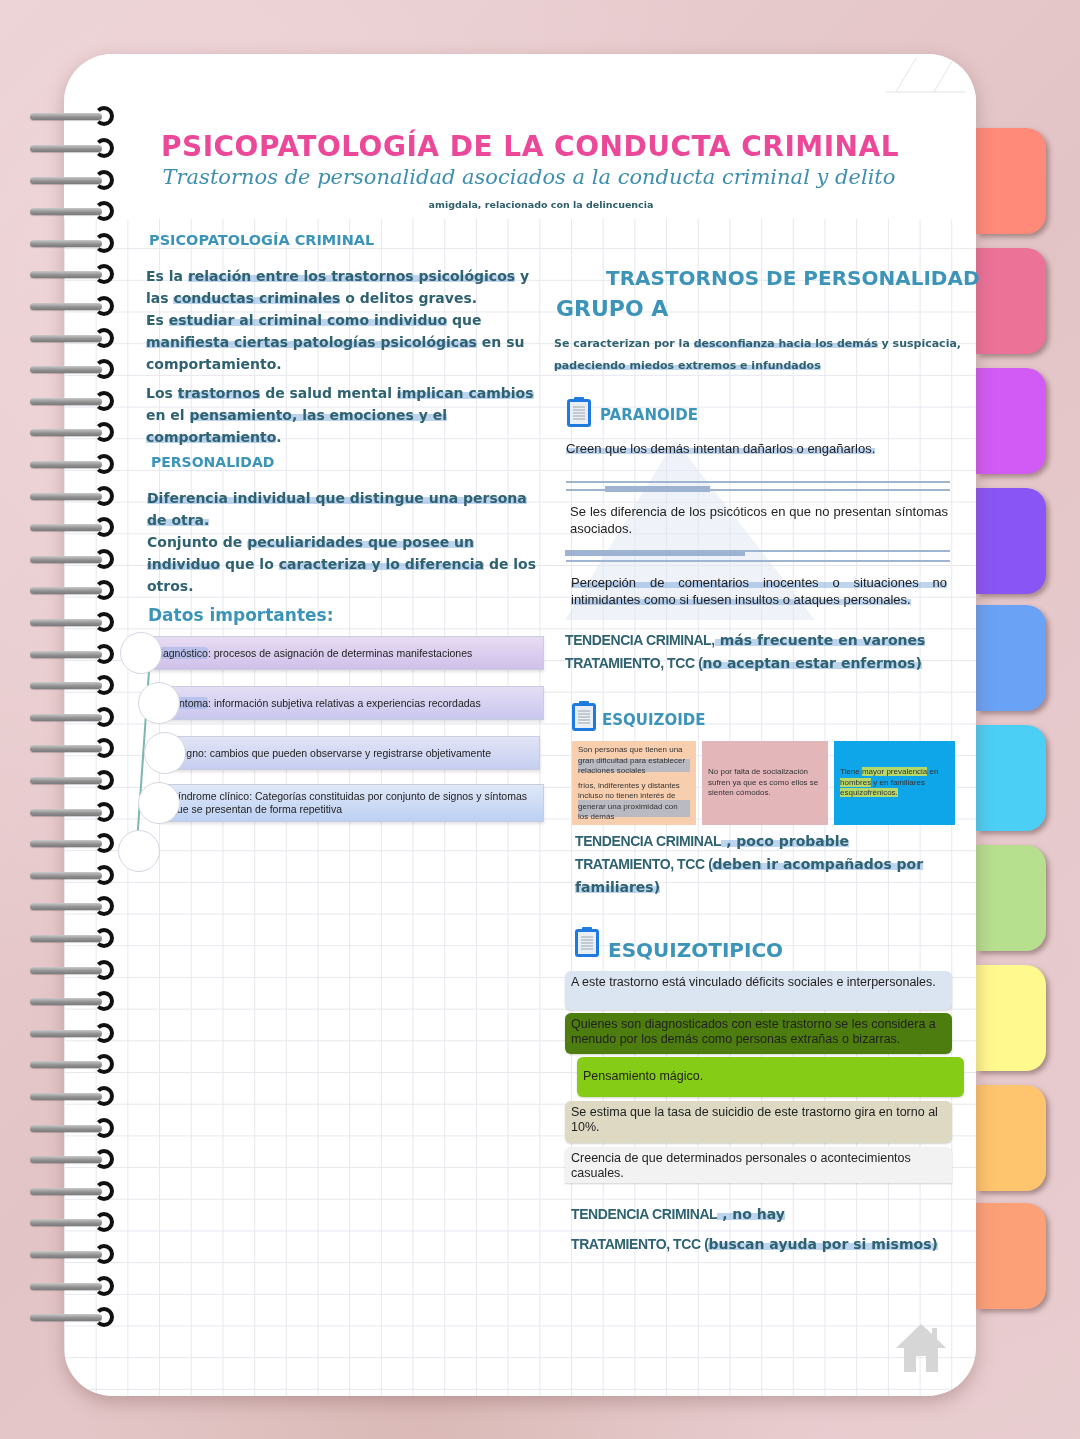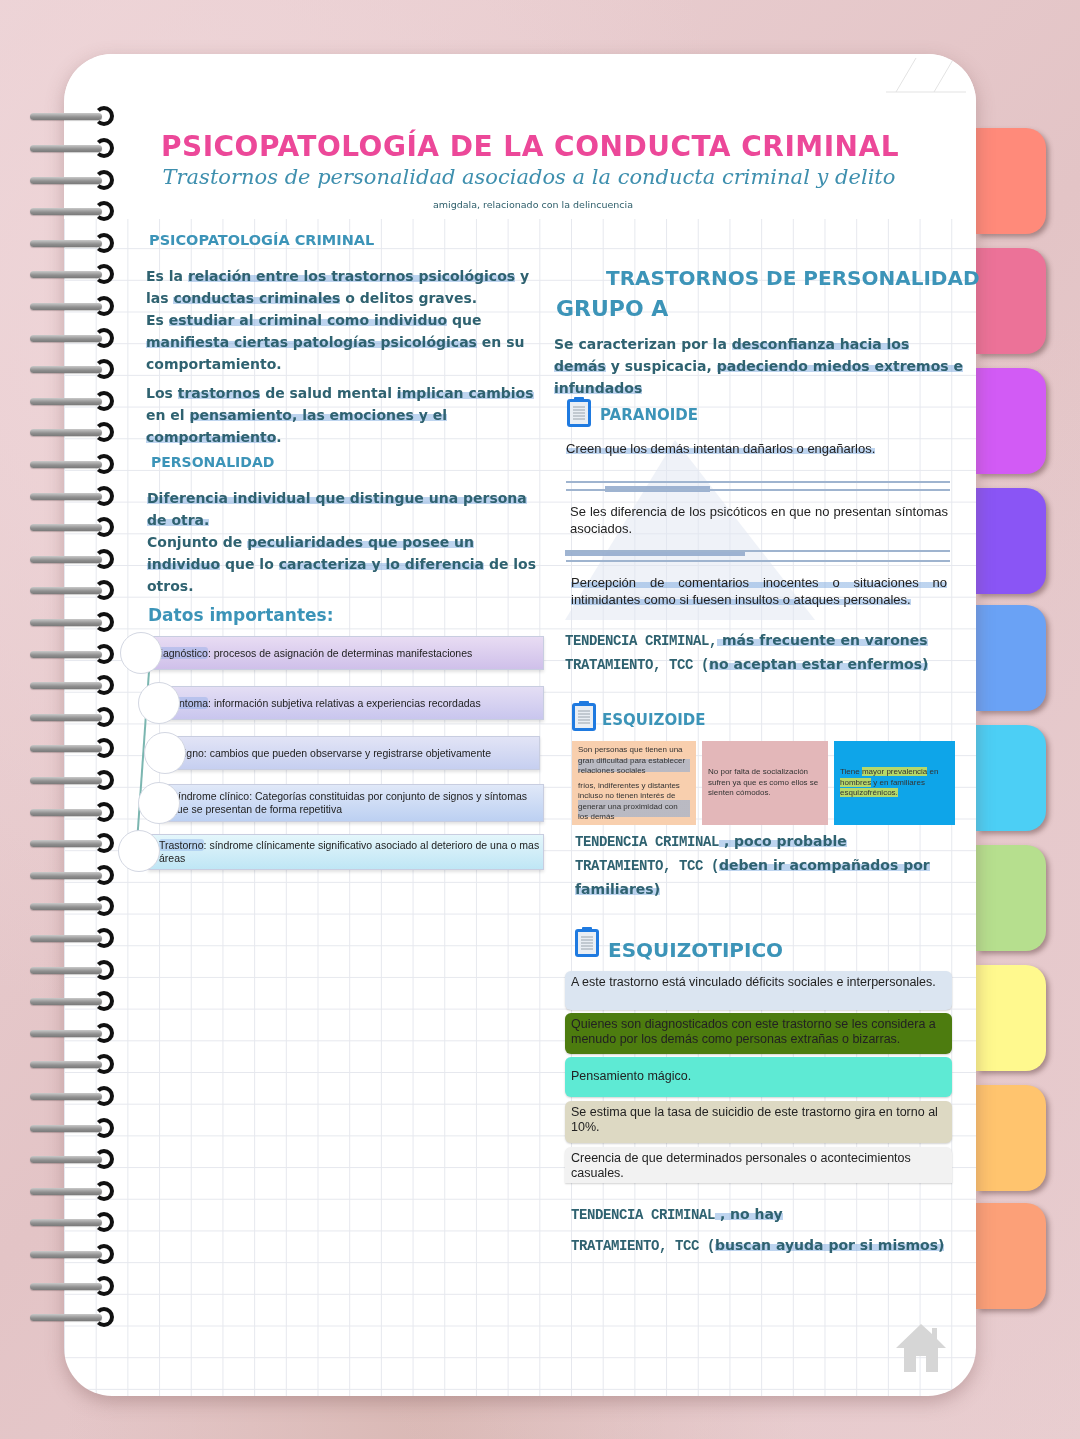--- a/index.html
+++ b/index.html
@@ -48,22 +48,22 @@
   .title {
     position: absolute; left: 0; top: 130px; width: 1060px; text-align: center;
     font-family: "DejaVu Sans", sans-serif; font-weight: bold; font-size: 28px;
     color: #ec4899; letter-spacing: 0.5px;
   }
   .subtitle {
     position: absolute; left: 0; top: 165px; width: 1058px; text-align: center;
     font-family: "DejaVu Serif", serif; font-style: italic; font-size: 21px; color: #3e8fae;
   }
   .caption {
-    position: absolute; left: 4px; top: 199px; width: 1058px; text-align: center;
-    font-size: 9.5px; font-weight: normal; color: #2e5e6a;
+    position: absolute; left: 12px; top: 199px; width: 1058px; text-align: center;
+    font-size: 9.5px; font-weight: bold; color: #2e5e6a;
   }
   .h-section {
     position: absolute; font-weight: bold; color: #3c94b8; font-size: 14.5px;
   }
   .body-text {
     position: absolute; font-weight: bold; color: #2f6270; font-size: 14px; line-height: 22px;
   }
   .hl {
     background: linear-gradient(transparent 45%, rgba(110,160,220,0.45) 45%, rgba(110,160,220,0.45) 85%, transparent 85%);
   }
@@ -87,21 +87,21 @@
   .pyr-line { position: absolute; height: 2px; background: #9fb4cf; }
   .icon-clip {
     position: absolute; width: 26px; height: 32px;
   }
   .disorder-title {
     position: absolute; font-weight: bold; font-size: 15px; color: #3c94b8;
   }
   .treat {
     position: absolute; font-weight: bold; font-size: 14px; color: #2f6270; line-height: 23px;
   }
-  .treat .lbl { font-family: Liberation Mono, monospace; font-weight: bold; letter-spacing: -0.4px; }
+  .treat .lbl { font-family: Liberation Sans, sans-serif; font-weight: bold; letter-spacing: -0.4px; }
   .mini-box {
     position: absolute; font-family: "Liberation Sans", sans-serif; font-size: 8px; color: #333;
     line-height: 10.5px; padding: 4px 6px;
   }
   .ez-box {
     position: absolute; left: 565px; width: 387px; border-radius: 6px;
     font-family: "Liberation Sans", sans-serif; font-size: 12.5px; color: #222; line-height: 15px;
     padding: 4px 6px; box-shadow: 0 1px 2px rgba(0,0,0,0.18);
   }
   .home-icon { position: absolute; left: 894px; top: 1322px; width: 54px; height: 52px; }
@@ -321,29 +321,26 @@
   </div>
   <div class="tl-circle" style="left:16px;top:50px;"></div>
   <div class="tl-bar" style="left:44px;top:104px;width:374px;background:linear-gradient(#e2e4f6,#c6cff0);">
     <span><span>Signo</span><span>: cambios que pueden observarse y registrarse objetivamente</span></span>
   </div>
   <div class="tl-circle" style="left:22px;top:100px;"></div>
   <div class="tl-bar" style="left:38px;top:152px;width:384px;height:38px;background:linear-gradient(#e0e8f8,#bcd0f2);">
     <span><span>Síndrome clínico</span><span>: Categorías constituidas por conjunto de signos y síntomas que se presentan de forma repetitiva</span></span>
   </div>
   <div class="tl-circle" style="left:16px;top:150px;"></div>
-  <div class="tl-bar" style="left:26px;top:202px;width:396px;height:36px;background:linear-gradient(#e4f6fb,#bfe6f5);">
-    <span><span class="tl-hl">Trastorno</span><span>: síndrome clínicamente significativo asociado al deterioro de una o mas áreas</span></span>
-  </div>
   <div class="tl-circle" style="left:-4px;top:198px;"></div>
 </div>
 
 <div class="h-section" style="left:606px;top:266px;font-size:20px;">TRASTORNOS DE PERSONALIDAD</div>
 <div class="h-section" style="left:556px;top:296px;font-size:22px;">GRUPO A</div>
-<div class="body-text" style="left:554px;top:333px;width:410px;font-size:14px;">
+<div class="body-text" style="left:554px;top:333px;width:410px;font-size:11px;">
   <span>Se caracterizan por la </span><span class="hl">desconfianza hacia los demás</span><span> y suspicacia, </span><span class="hl">padeciendo miedos extremos e infundados</span>
 </div>
 
 <svg class="icon-clip" style="left:566px;top:396px;" viewBox="0 0 26 32">
   <rect x="1" y="3" width="24" height="28" rx="3" fill="#1f7ae0"></rect>
   <rect x="4" y="6" width="18" height="22" fill="#e9eef4"></rect>
   <rect x="8" y="1" width="10" height="5" rx="1" fill="#1f7ae0"></rect>
   <line x1="7" y1="11" x2="19" y2="11" stroke="#9aa4ad"></line>
     <line x1="7" y1="14" x2="19" y2="14" stroke="#9aa4ad"></line>
   <line x1="7" y1="17" x2="19" y2="17" stroke="#9aa4ad"></line>
@@ -413,21 +410,21 @@
   <line x1="7" y1="11" x2="19" y2="11" stroke="#9aa4ad"></line>
     <line x1="7" y1="14" x2="19" y2="14" stroke="#9aa4ad"></line>
   <line x1="7" y1="17" x2="19" y2="17" stroke="#9aa4ad"></line>
     <line x1="7" y1="20" x2="19" y2="20" stroke="#9aa4ad"></line>
   <line x1="7" y1="23" x2="19" y2="23" stroke="#9aa4ad"></line>
 </svg>
 <div class="disorder-title" style="left:608px;top:938px;font-size:20px;">ESQUIZOTIPICO</div>
 
 <div class="ez-box" style="top:971px;height:39px;background:#dbe5f1;">A este trastorno está vinculado déficits sociales e interpersonales.</div>
 <div class="ez-box" style="top:1013px;height:41px;background:#4d7c0f;">Quienes son diagnosticados con este trastorno se les considera a menudo por los demás como personas extrañas o bizarras.</div>
-<div class="ez-box" style="top:1057px;height:40px;background:#5eead4;padding-top:12px;">Pensamiento mágico.</div>
+<div class="ez-box" style="top:1057px;height:40px;background:#84cc16;padding-top:12px;margin-left:12px;">Pensamiento mágico.</div>
 <div class="ez-box" style="top:1101px;height:42px;background:#ddd9c3;">Se estima que la tasa de suicidio de este trastorno gira en torno al 10%.</div>
 <div class="ez-box" style="top:1147px;height:36px;background:#f2f2f2;border-radius:6px 6px 0 0;">Creencia de que determinados personales o acontecimientos casuales.</div>
 
 <div class="treat" style="left:571px;top:1199px;width:390px;line-height:30px;">
   <span class="lbl">TENDENCIA CRIMINAL</span><span class="hl"> , no hay</span><br>
   <span class="lbl">TRATAMIENTO, TCC (</span><span class="hl">buscan ayuda por si mismos)</span>
 </div>
 
 <svg class="home-icon" viewBox="0 0 54 52">
   <polygon points="27,2 2,26 10,26 10,50 22,50 22,34 32,34 32,50 44,50 44,26 52,26 43,17 43,6 38,6 38,12" fill="#d6d6d6"></polygon>

